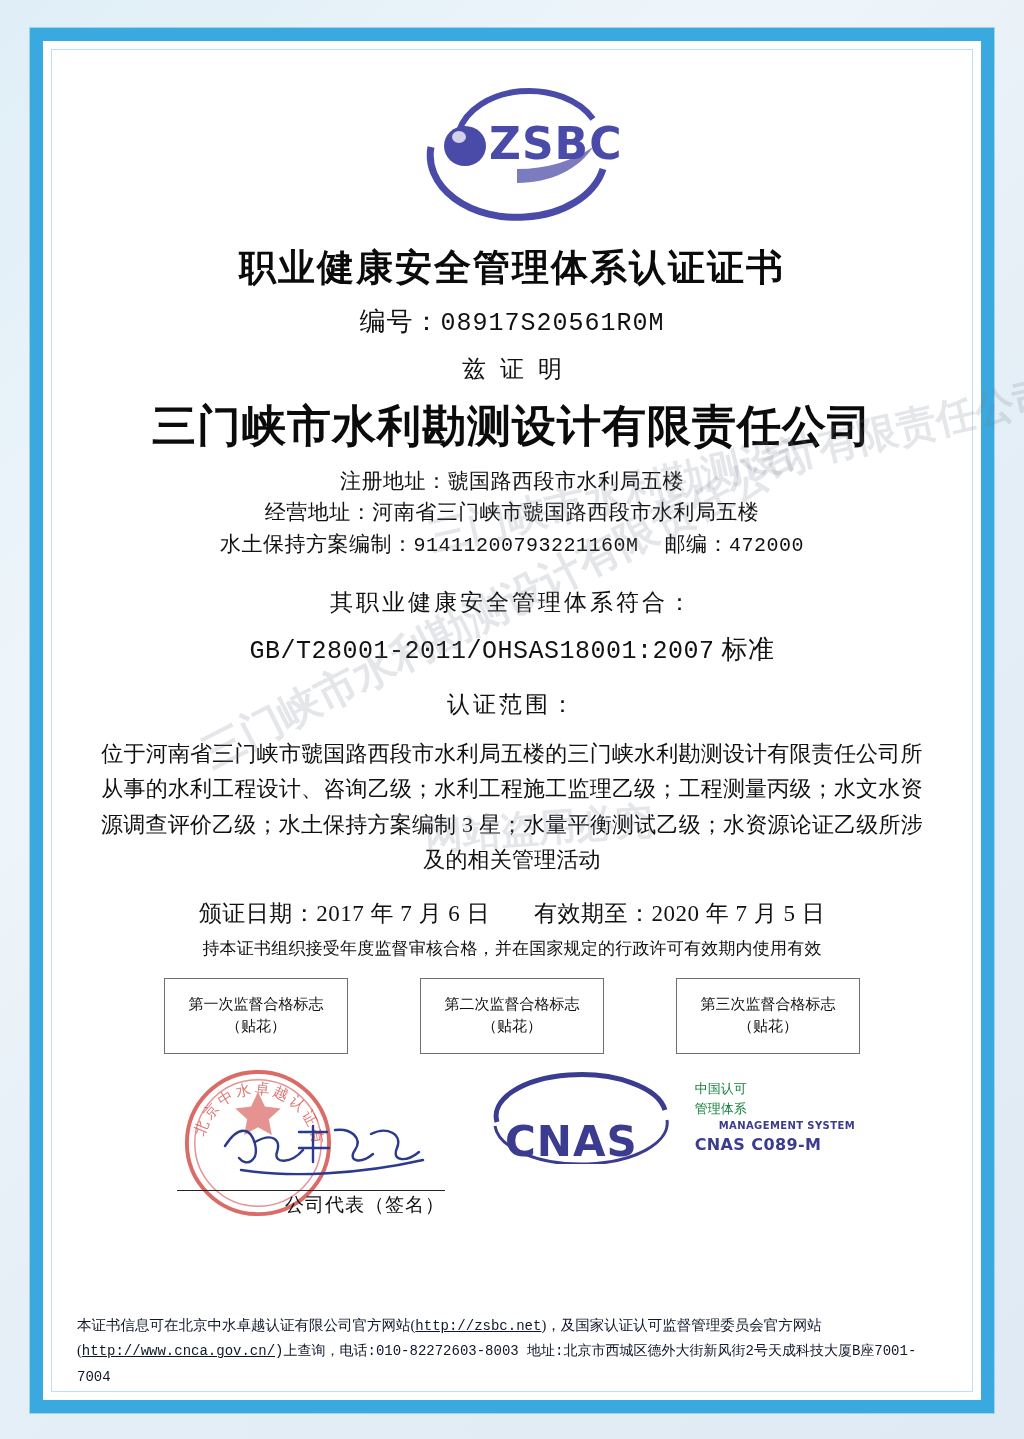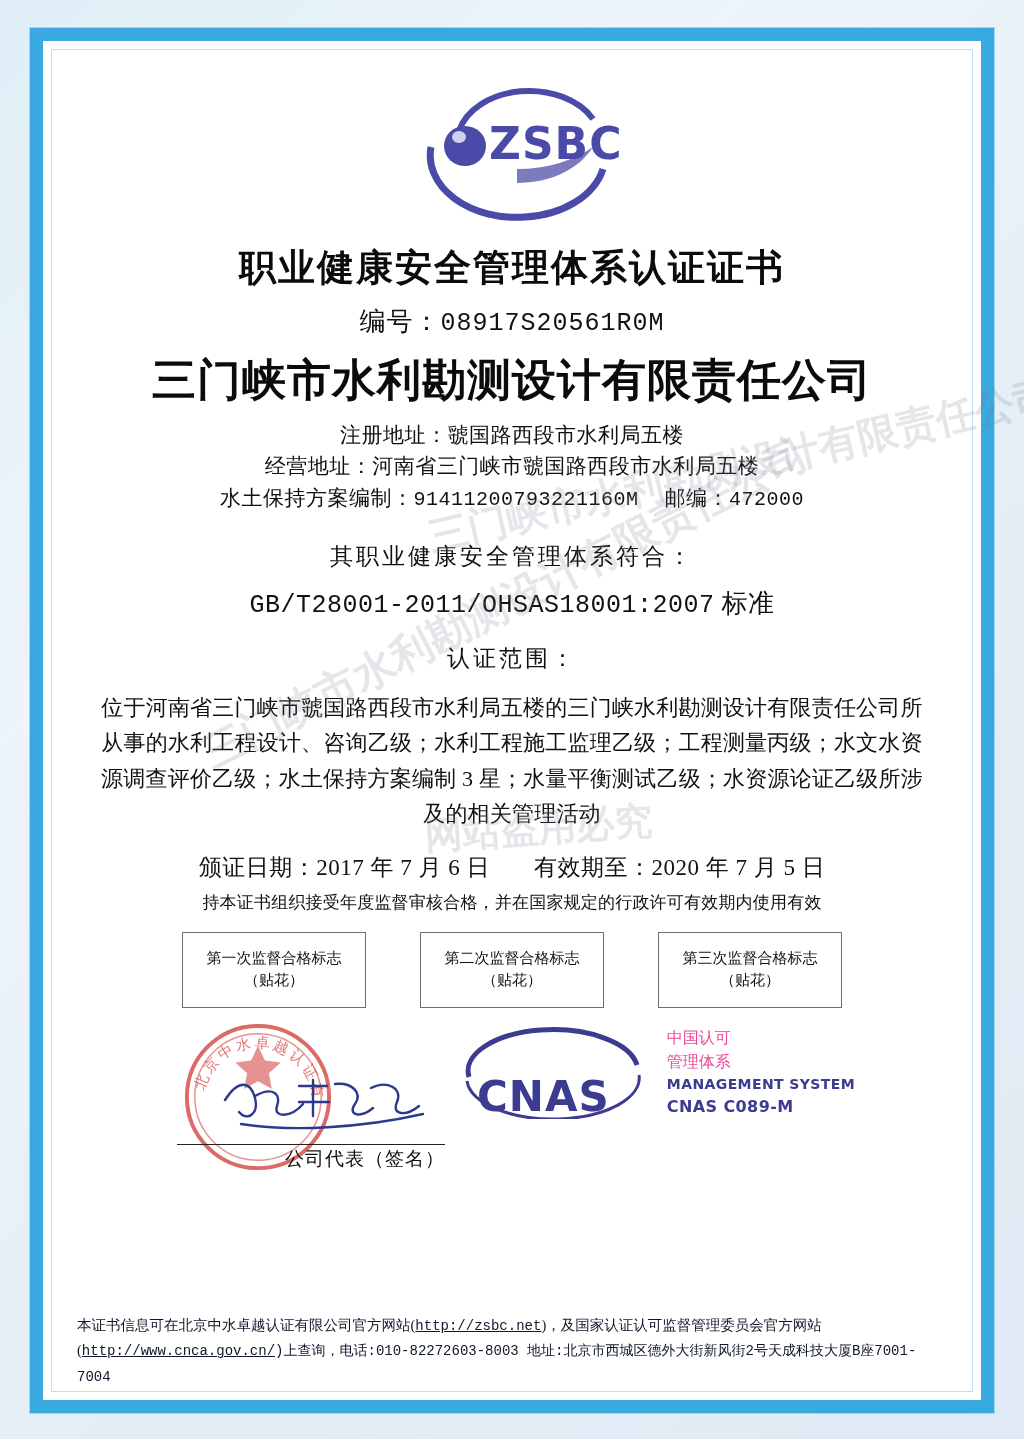--- a/index.html
+++ b/index.html
@@ -152,21 +152,21 @@
     margin-top: 8px;
     font-size: 17px;
     letter-spacing: 0.2px;
   }
 
   
   .sv-row {
     margin-top: 18px;
     display: flex;
     justify-content: center;
-    gap: 54px;
+    gap: 72px;
   }
   .sv-box {
     width: 182px;
     height: 74px;
     border: 1px solid #6e6e6e;
     display: flex;
     flex-direction: column;
     align-items: center;
     justify-content: center;
     font-size: 15px;
@@ -226,22 +226,22 @@
     align-items: center;
     gap: 18px;
   }
   .cnas-logo { width: 190px; height: 92px; }
   .cnas-text {
     text-align: left;
     font-family: "DejaVu Sans", "Liberation Sans", sans-serif;
     color: #3b3b8f;
     line-height: 1.5;
   }
-  .cnas-text .cn { font-size: 16px; color: #ec4899; }
-  .cnas-text .en { font-size: 14px; font-weight: bold; letter-spacing: 0.4px; }
+  .cnas-text .cn { font-size: 13px; color: #15803d; }
+  .cnas-text .en { font-size: 10px; font-weight: bold; letter-spacing: 0.4px; margin-left: 24px; }
   .cnas-text .code { font-size: 16px; font-weight: bold; letter-spacing: 0.4px; }
 
   
   .footer {
     position: absolute;
     left: 34px;
     right: 34px;
     bottom: 10px;
     font-size: 14.5px;
     line-height: 1.7;
@@ -312,20 +312,21 @@
           </svg>
         </div>
       </div>
 
       <div class="cert-title">职业健康安全管理体系认证证书</div>
 
       <div class="cert-no">
         <span>编号：</span><span class="mono">08917S20561R0M</span>
       </div>
 
+      <div class="hereby">兹证明</div>
 
       <div class="company">三门峡市水利勘测设计有限责任公司</div>
 
       <div class="addr-block">
         <div class="addr-line">
           <span>注册地址：</span><span>虢国路西段市水利局五楼</span>
         </div>
         <div class="addr-line">
           <span>经营地址：</span><span>河南省三门峡市虢国路西段市水利局五楼</span>
         </div>

